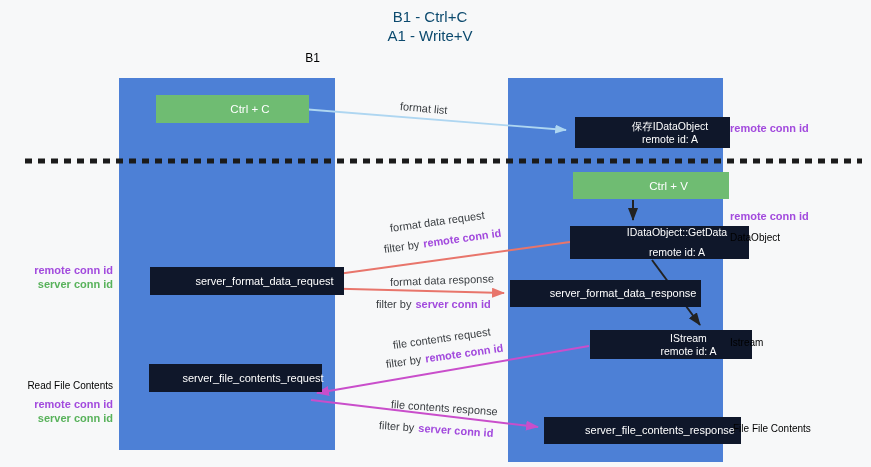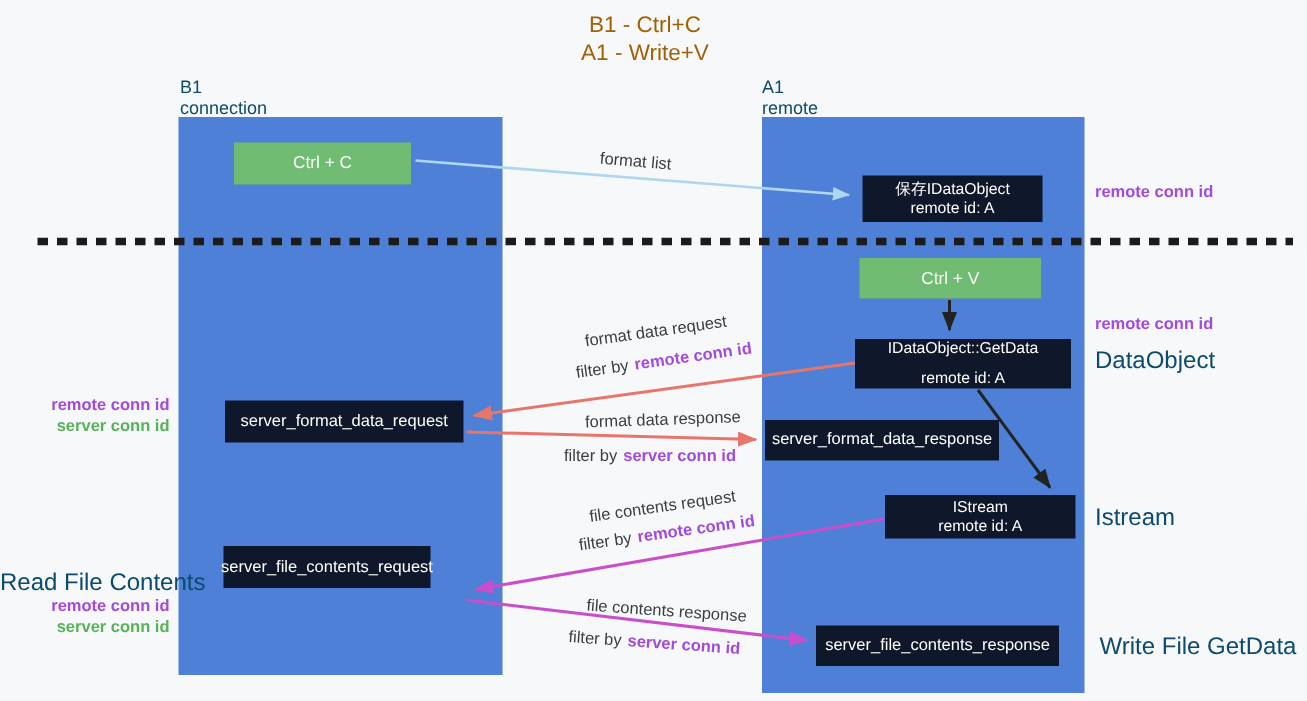--- a/index.html
+++ b/index.html
@@ -1,57 +1,52 @@
 <!DOCTYPE html>
 <html><head>
 <meta charset="utf-8">
 <style>
   html,body{margin:0;padding:0;}
   body{font-family:"Liberation Sans","DejaVu Sans",sans-serif;background:#eceef0;}
   #canvas{position:relative;width:871px;height:467px;background:#f7f8f9;overflow:hidden;}
 
   .title{position:absolute;left:0;top:7px;width:860px;text-align:center;
-         font-size:15px;line-height:19px;color:#a16207;}
-  .lane-header{position:absolute;text-align:left;font-size:12px;line-height:14px;color:#0c4a6e;}
+         font-size:15px;line-height:19px;color:#0c4a6e;}
+  .lane-header{position:absolute;text-align:right;font-size:12px;line-height:14px;color:#000000;}
   .lane{position:absolute;background:#4d80d6;}
 
   svg.overlay{position:absolute;left:0;top:0;z-index:2;}
   .lane{z-index:1;}
   .box{position:absolute;z-index:3;display:flex;flex-direction:column;align-items:center;
-       justify-content:center;color:#ffffff;text-align:center;white-space:nowrap;}
+       justify-content:center;color:#ffffff;text-align:center;white-space:nowrap;padding-left:35px;}
   .box.green{background:#6fbc72;font-size:11.5px;}
   .box.orange{background:#0f172a;font-size:10.5px;line-height:13px;}
   .box.orange.single{font-size:11px;}
 
-  .note{position:absolute;z-index:4;font-size:16px;color:#0c4a6e;white-space:nowrap;}
+  .note{position:absolute;z-index:4;font-size:10px;color:#000000;white-space:nowrap;}
   .note.small{font-size:11px;}
   .purple{color:#a24add;font-weight:bold;}
   .greenlbl{color:#58b25b;font-weight:bold;}
   .left-col{left:0;width:113px;text-align:right;}
   .edge-label{position:absolute;z-index:4;font-size:11px;color:#3a3e42;white-space:nowrap;
               transform-origin:left center;}
   .edge-label .gap{display:inline-block;width:4px;}
 </style>
 </head>
 <body>
 
 <div id="canvas">
 
   <div class="title">
     <div>B1 - Ctrl+C</div>
     <div>A1 - Write+V</div>
   </div>
 
   <div class="lane-header" style="left:120px;top:51px;width:200px;">
     <div>B1</div>
-    <div>connection</div>
-  </div>
-  <div class="lane-header" style="left:508px;top:51px;width:215px;">
-    <div>A1</div>
-    <div>remote</div>
   </div>
 
   <div class="lane" style="left:119px;top:78px;width:216px;height:372px;"></div>
   <div class="lane" style="left:508px;top:78px;width:215px;height:384px;"></div>
 
   <svg class="overlay" width="871" height="467">
     <defs>
       <marker id="ah-blue" markerWidth="7" markerHeight="6" refX="6" refY="2.5" orient="auto">
         <path d="M0,0 L6.5,2.5 L0,5 Z" fill="#aed6f1"></path>
       </marker>
@@ -138,21 +133,21 @@
 
   <div class="edge-label" style="left:391px;top:398px;transform:rotate(4deg);">file contents response</div>
   <div class="edge-label" style="left:379px;top:419px;transform:rotate(4deg);">
     <span>filter by</span><span class="gap"></span><span class="purple">server conn id</span>
   </div>
 
   <div class="note small purple" style="left:730px;top:122px;">remote conn id</div>
   <div class="note small purple" style="left:730px;top:210px;">remote conn id</div>
   <div class="note" style="left:730px;top:232px;">DataObject</div>
   <div class="note" style="left:730px;top:337px;">Istream</div>
-  <div class="note" style="left:733px;top:423px;">Write File GetData</div>
+  <div class="note" style="left:733px;top:423px;">File File Contents</div>
 
   <div class="note small purple left-col" style="top:264px;">remote conn id</div>
   <div class="note small greenlbl left-col" style="top:278px;">server conn id</div>
   <div class="note left-col" style="top:380px;">Read File Contents</div>
   <div class="note small purple left-col" style="top:398px;">remote conn id</div>
   <div class="note small greenlbl left-col" style="top:412px;">server conn id</div>
 
 </div>
 
 </body></html>

